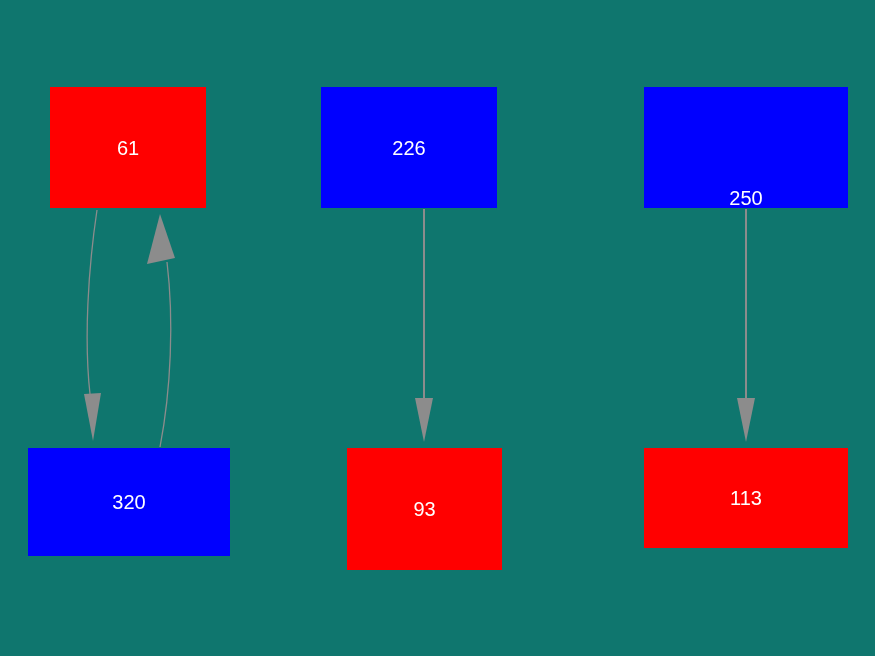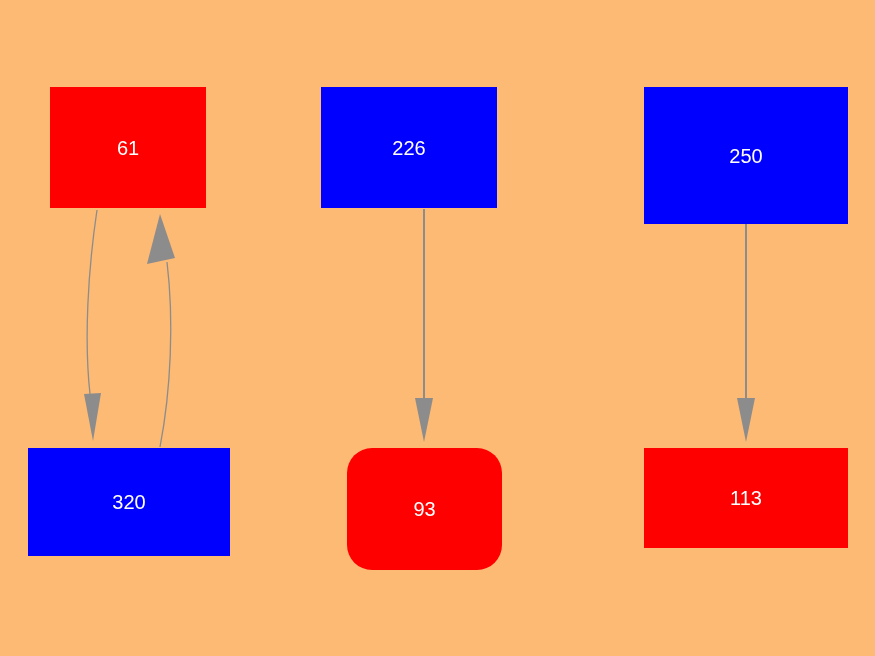--- a/index.html
+++ b/index.html
@@ -5,39 +5,39 @@
   html, body {
     margin: 0;
     padding: 0;
     background: #ffffff;
     font-family: "Liberation Sans", sans-serif;
   }
   .canvas {
     position: relative;
     width: 875px;
     height: 656px;
-    background: #fdba74;
+    background: #0f766e;
     overflow: hidden;
     text-decoration: underline;
   }
   .node {
     position: absolute;
     display: flex;
     align-items: center;
     justify-content: center;
     color: #ffffff;
     font-size: 20px;
     line-height: 1;
     user-select: none;
   }
   .node-61  { left: 50px;  top: 87px;  width: 156px; height: 121px; }
   .node-320 { left: 28px;  top: 448px; width: 202px; height: 108px; }
   .node-226 { left: 321px; top: 87px;  width: 176px; height: 121px; }
-  .node-93  { left: 347px; top: 448px; width: 155px; height: 122px; border-radius: 25px; }
-  .node-250 { left: 644px; top: 87px;  width: 204px; height: 137px; }
+  .node-93  { left: 347px; top: 448px; width: 155px; height: 122px; }
+  .node-250 { left: 644px; top: 87px;  width: 204px; height: 121px; align-items: flex-end; }
   .node-113 { left: 644px; top: 448px; width: 204px; height: 100px; }
   .edges-layer {
     position: absolute;
     left: 0;
     top: 0;
     width: 875px;
     height: 656px;
     pointer-events: none;
   }
 </style>

